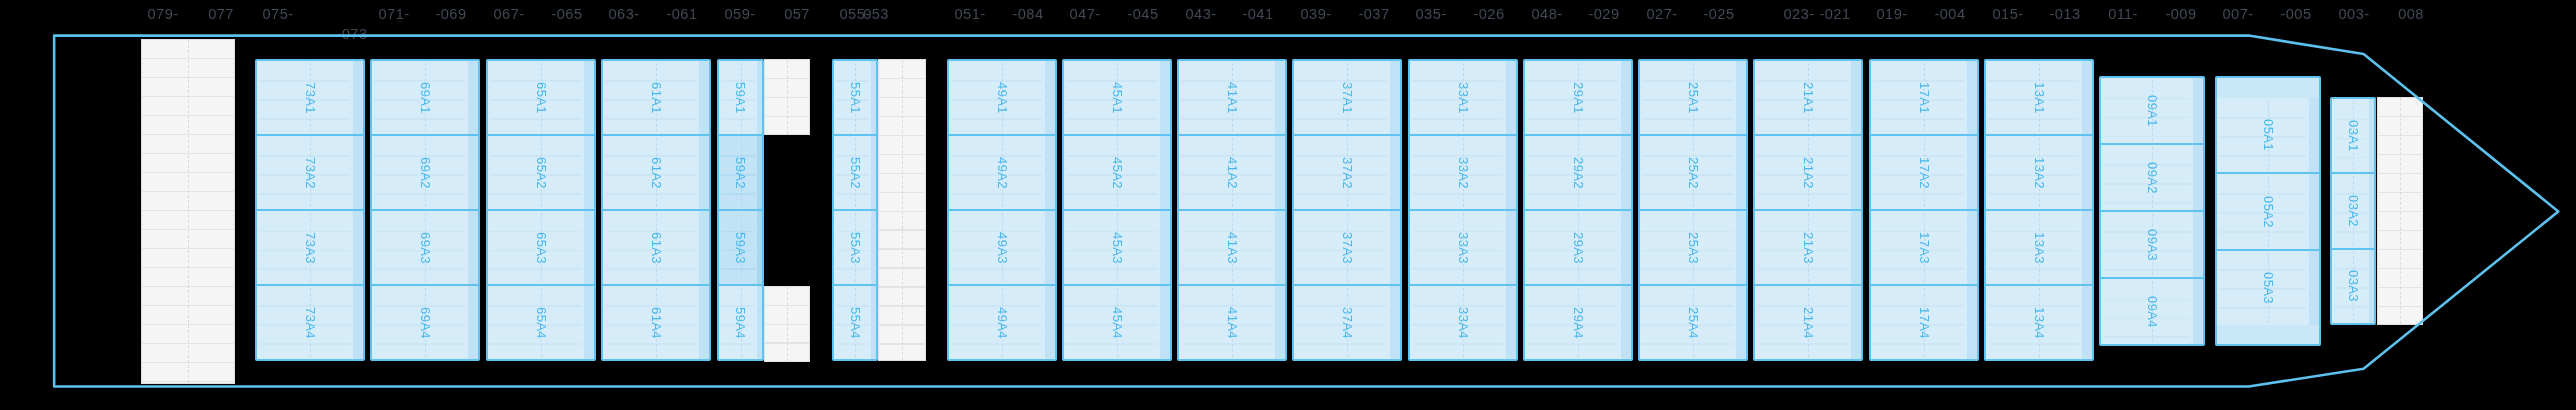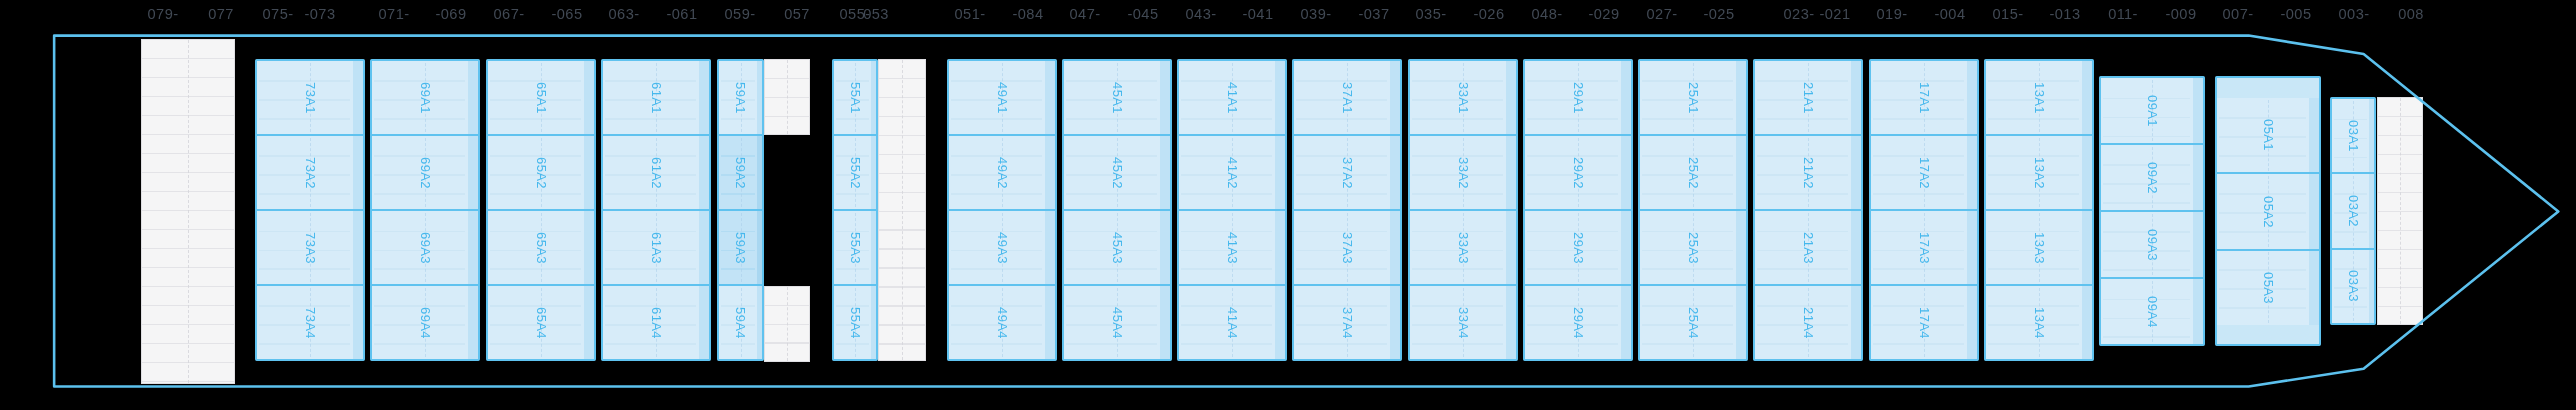--- a/index.html
+++ b/index.html
@@ -35,21 +35,21 @@
 <body>
 
 <div id="stage">
   <svg id="hull-svg" width="2576" height="410" viewBox="0 0 3000 478">
     <polygon fill="none" stroke-linejoin="round" stroke-linecap="round" points="61.5,41.5 2620,41.5 2754,63 2981,246.5 2754,430 2620,450.5 61.5,450.5" stroke="#5cc1ee" stroke-width="3"></polygon>
   </svg>
   <div id="frame-axis">
       <span class="frame-label" style="left: 163px;">079-</span>
       <span class="frame-label" style="left: 221px;">077</span>
       <span class="frame-label" style="left: 278px;">075-</span>
-      <span class="frame-label" style="left: 320px;">-073</span>
+      <span class="frame-label" style="left: 352px; margin-top: 20px;">-073</span>
       <span class="frame-label" style="left: 394px;">071-</span>
       <span class="frame-label" style="left: 451px;">-069</span>
       <span class="frame-label" style="left: 509px;">067-</span>
       <span class="frame-label" style="left: 567px;">-065</span>
       <span class="frame-label" style="left: 624px;">063-</span>
       <span class="frame-label" style="left: 682px;">-061</span>
       <span class="frame-label" style="left: 740px;">059-</span>
       <span class="frame-label" style="left: 797px;">057</span>
       <span class="frame-label" style="left: 855px;">055-</span>
       <span class="frame-label" style="left: 876px;">053</span>

